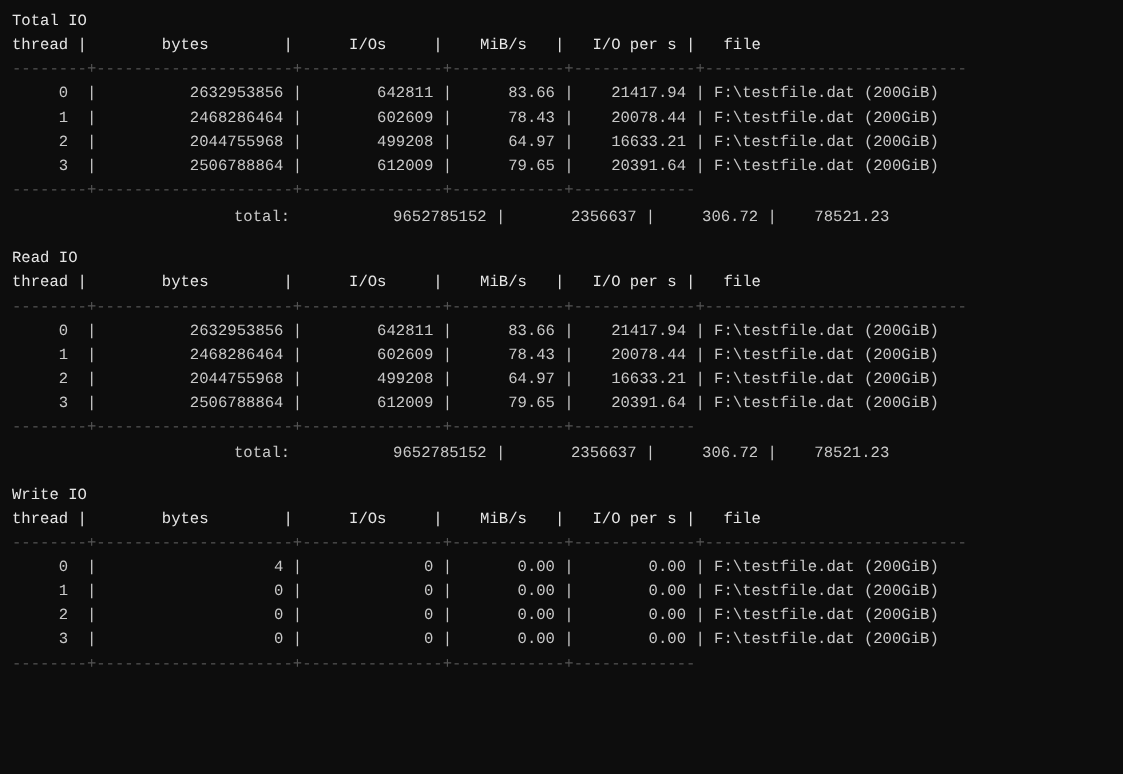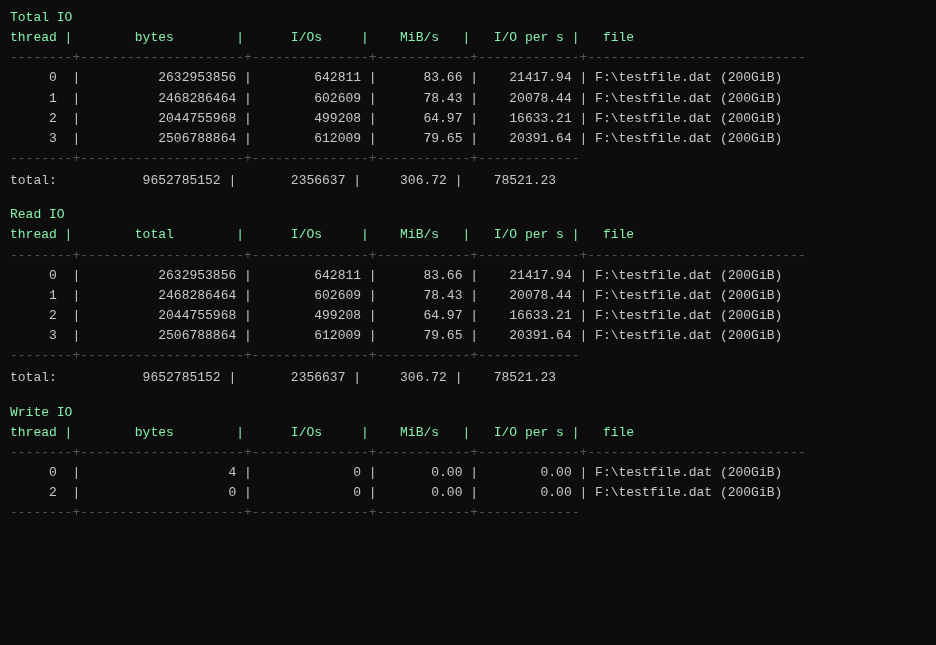--- a/index.html
+++ b/index.html
@@ -10,65 +10,68 @@
       font-size: 13px;
       line-height: 1.55;
       padding: 8px 10px;
       width: 936px;
       min-height: 645px;
     }
     .section {
       margin-bottom: 4px;
     }
     .section-title {
-      color: #86efac;
+      color: #e5e5e5;
       white-space: pre;
     }
     .divider {
       color: #555;
       white-space: pre;
     }
     .row {
       white-space: pre;
     }
     .total-row {
       white-space: pre;
       margin-top: 2px;
+      text-align: center;
     }
   </style>
 </head>
 <body>
 
 <div id="app">
     <div class="section">
       <div class="section-title">Total IO
 thread |        bytes        |      I/Os     |    MiB/s   |   I/O per s |   file</div>
       <div class="divider">--------+---------------------+---------------+------------+-------------+----------------------------</div>
       <div class="row">     0  |          2632953856 |        642811 |      83.66 |    21417.94 | F:\testfile.dat (200GiB)</div>
       <div class="row">     1  |          2468286464 |        602609 |      78.43 |    20078.44 | F:\testfile.dat (200GiB)</div>
       <div class="row">     2  |          2044755968 |        499208 |      64.97 |    16633.21 | F:\testfile.dat (200GiB)</div>
       <div class="row">     3  |          2506788864 |        612009 |      79.65 |    20391.64 | F:\testfile.dat (200GiB)</div>
       <div class="divider">--------+---------------------+---------------+------------+-------------</div>
       <div class="total-row">total:           9652785152 |       2356637 |     306.72 |    78521.23</div>
       <div style="height: 10px;"></div>
     </div>
     <div class="section">
       <div class="section-title">Read IO
-thread |        total        |      I/Os     |    MiB/s   |   I/O per s |   file</div>
+thread |        bytes        |      I/Os     |    MiB/s   |   I/O per s |   file</div>
       <div class="divider">--------+---------------------+---------------+------------+-------------+----------------------------</div>
       <div class="row">     0  |          2632953856 |        642811 |      83.66 |    21417.94 | F:\testfile.dat (200GiB)</div>
       <div class="row">     1  |          2468286464 |        602609 |      78.43 |    20078.44 | F:\testfile.dat (200GiB)</div>
       <div class="row">     2  |          2044755968 |        499208 |      64.97 |    16633.21 | F:\testfile.dat (200GiB)</div>
       <div class="row">     3  |          2506788864 |        612009 |      79.65 |    20391.64 | F:\testfile.dat (200GiB)</div>
       <div class="divider">--------+---------------------+---------------+------------+-------------</div>
       <div class="total-row">total:           9652785152 |       2356637 |     306.72 |    78521.23</div>
       <div style="height: 10px;"></div>
     </div>
     <div class="section">
       <div class="section-title">Write IO
 thread |        bytes        |      I/Os     |    MiB/s   |   I/O per s |   file</div>
       <div class="divider">--------+---------------------+---------------+------------+-------------+----------------------------</div>
       <div class="row">     0  |                   4 |             0 |       0.00 |        0.00 | F:\testfile.dat (200GiB)</div>
+      <div class="row">     1  |                   0 |             0 |       0.00 |        0.00 | F:\testfile.dat (200GiB)</div>
       <div class="row">     2  |                   0 |             0 |       0.00 |        0.00 | F:\testfile.dat (200GiB)</div>
+      <div class="row">     3  |                   0 |             0 |       0.00 |        0.00 | F:\testfile.dat (200GiB)</div>
       <div class="divider">--------+---------------------+---------------+------------+-------------</div>
       <div style="height: 10px;"></div>
     </div>
   </div>
 
 </body></html>

